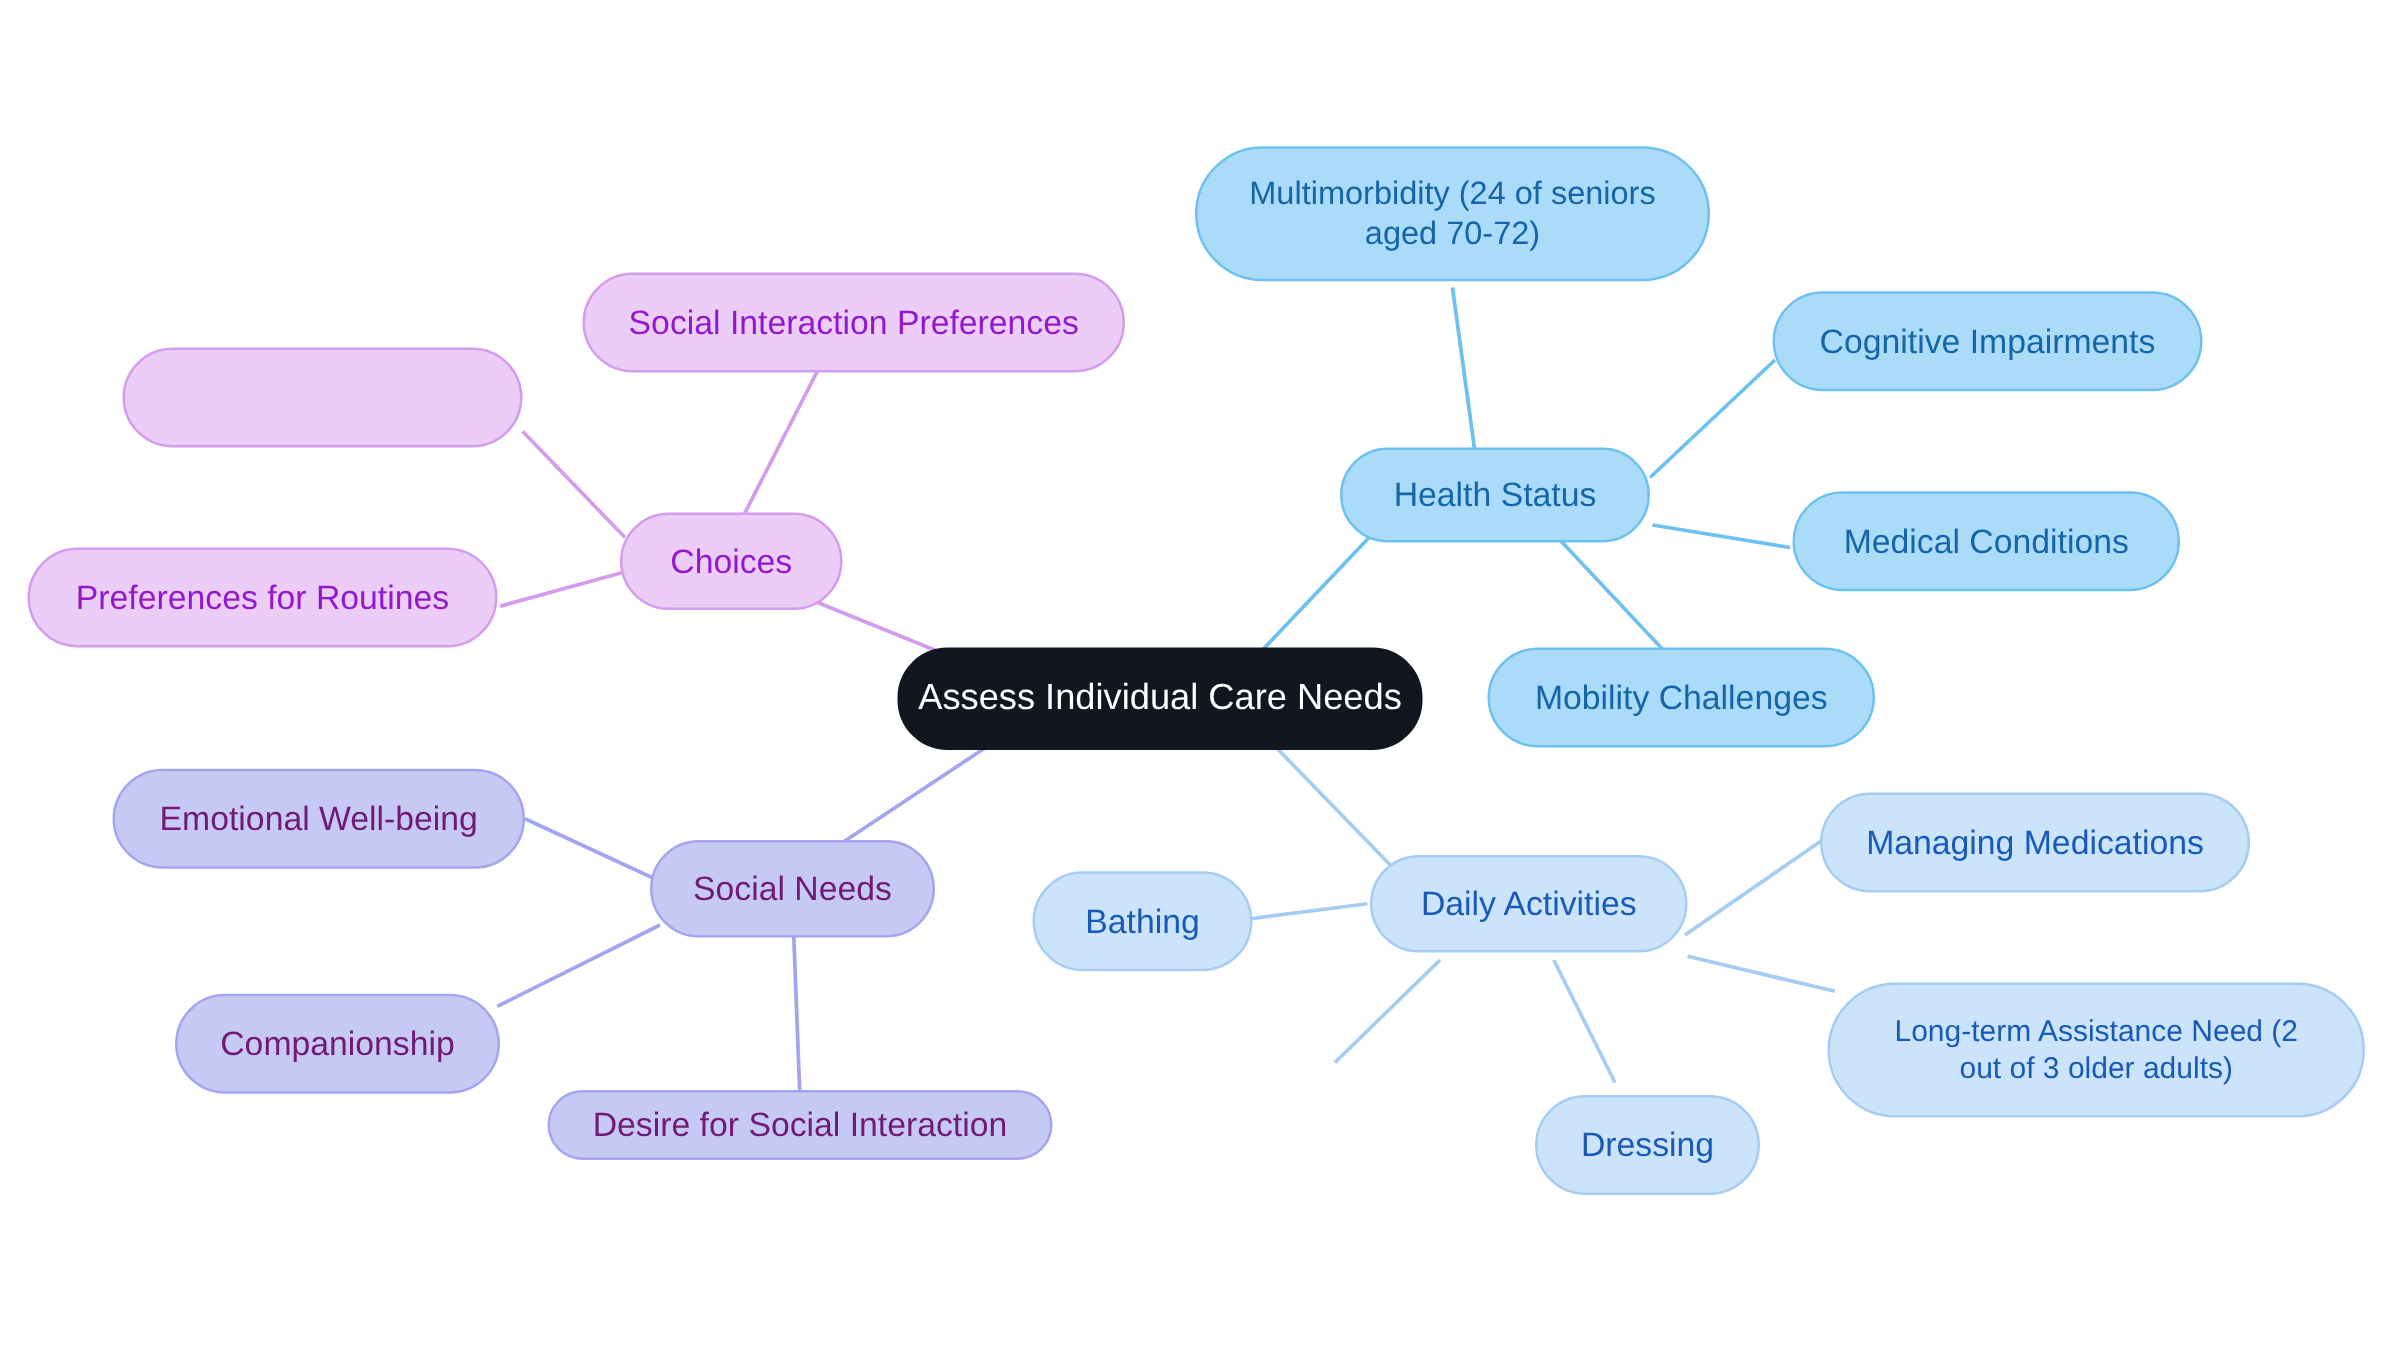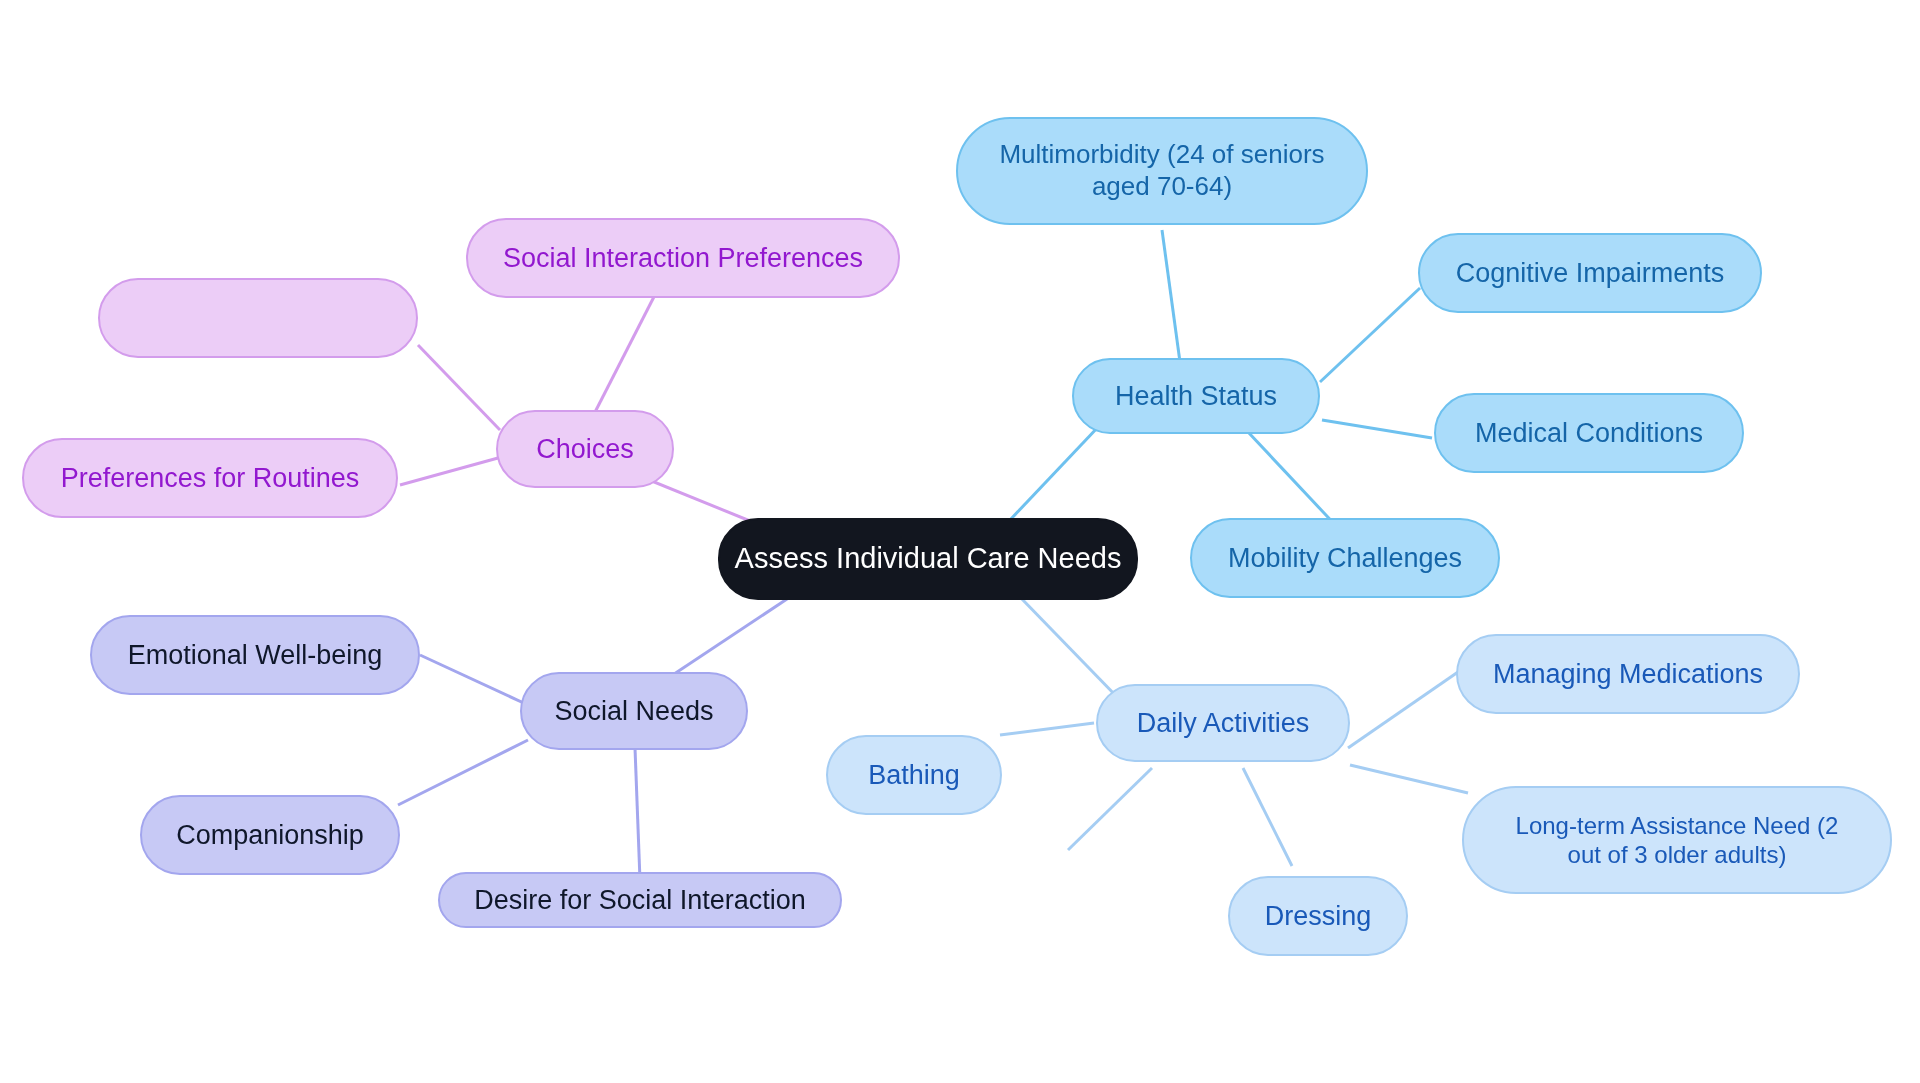--- a/index.html
+++ b/index.html
@@ -60,21 +60,21 @@
   }
   .node-choices {
     background: #eccdf7;
     border-color: #d39cec;
     color: #9218cf;
     font-size: 27px;
   }
   .node-social {
     background: #c7c9f5;
     border-color: #a3a6ee;
-    color: #0f172a;
+    color: #701a75;
     font-size: 27px;
   }
 </style>
 </head>
 <body>
 
 <div id="canvas">
 
   <svg id="edges" viewBox="0 0 1920 1083">
 
@@ -101,31 +101,31 @@
     <path d="M 528 705 L 420 655" stroke="#a3a6ee" stroke-width="3" fill="none"></path>
     <path d="M 528 740 L 398 805" stroke="#a3a6ee" stroke-width="3" fill="none"></path>
     <path d="M 635 748 L 640 880" stroke="#a3a6ee" stroke-width="3" fill="none"></path>
   </svg>
 
   <div class="node node-root" style="left:718px; top:518px; width:420px; height:82px;">Assess Individual Care Needs</div>
 
   <div class="node node-health" style="left:1072px; top:358px; width:248px; height:76px;">Health Status</div>
 
   <div class="node node-health" style="left:956px; top:117px; width:412px; height:108px; font-size:26px;">Multimorbidity (24 of seniors
-aged 70-64)</div>
+aged 70-72)</div>
 
   <div class="node node-health" style="left:1418px; top:233px; width:344px; height:80px;">Cognitive Impairments</div>
 
   <div class="node node-health" style="left:1434px; top:393px; width:310px; height:80px;">Medical Conditions</div>
 
   <div class="node node-health" style="left:1190px; top:518px; width:310px; height:80px;">Mobility Challenges</div>
 
   <div class="node node-daily" style="left:1096px; top:684px; width:254px; height:78px;">Daily Activities</div>
 
-  <div class="node node-daily" style="left:826px; top:735px; width:176px; height:80px;">Bathing</div>
+  <div class="node node-daily" style="left:826px; top:697px; width:176px; height:80px;">Bathing</div>
 
 
   <div class="node node-daily" style="left:1228px; top:876px; width:180px; height:80px;">Dressing</div>
 
   <div class="node node-daily" style="left:1456px; top:634px; width:344px; height:80px;text-align:center;">Managing Medications</div>
 
   <div class="node node-daily" style="left:1462px; top:786px; width:430px; height:108px; font-size:24px;">Long-term Assistance Need (2
 out of 3 older adults)</div>
 
   <div class="node node-choices" style="left:496px; top:410px; width:178px; height:78px;">Choices</div>

